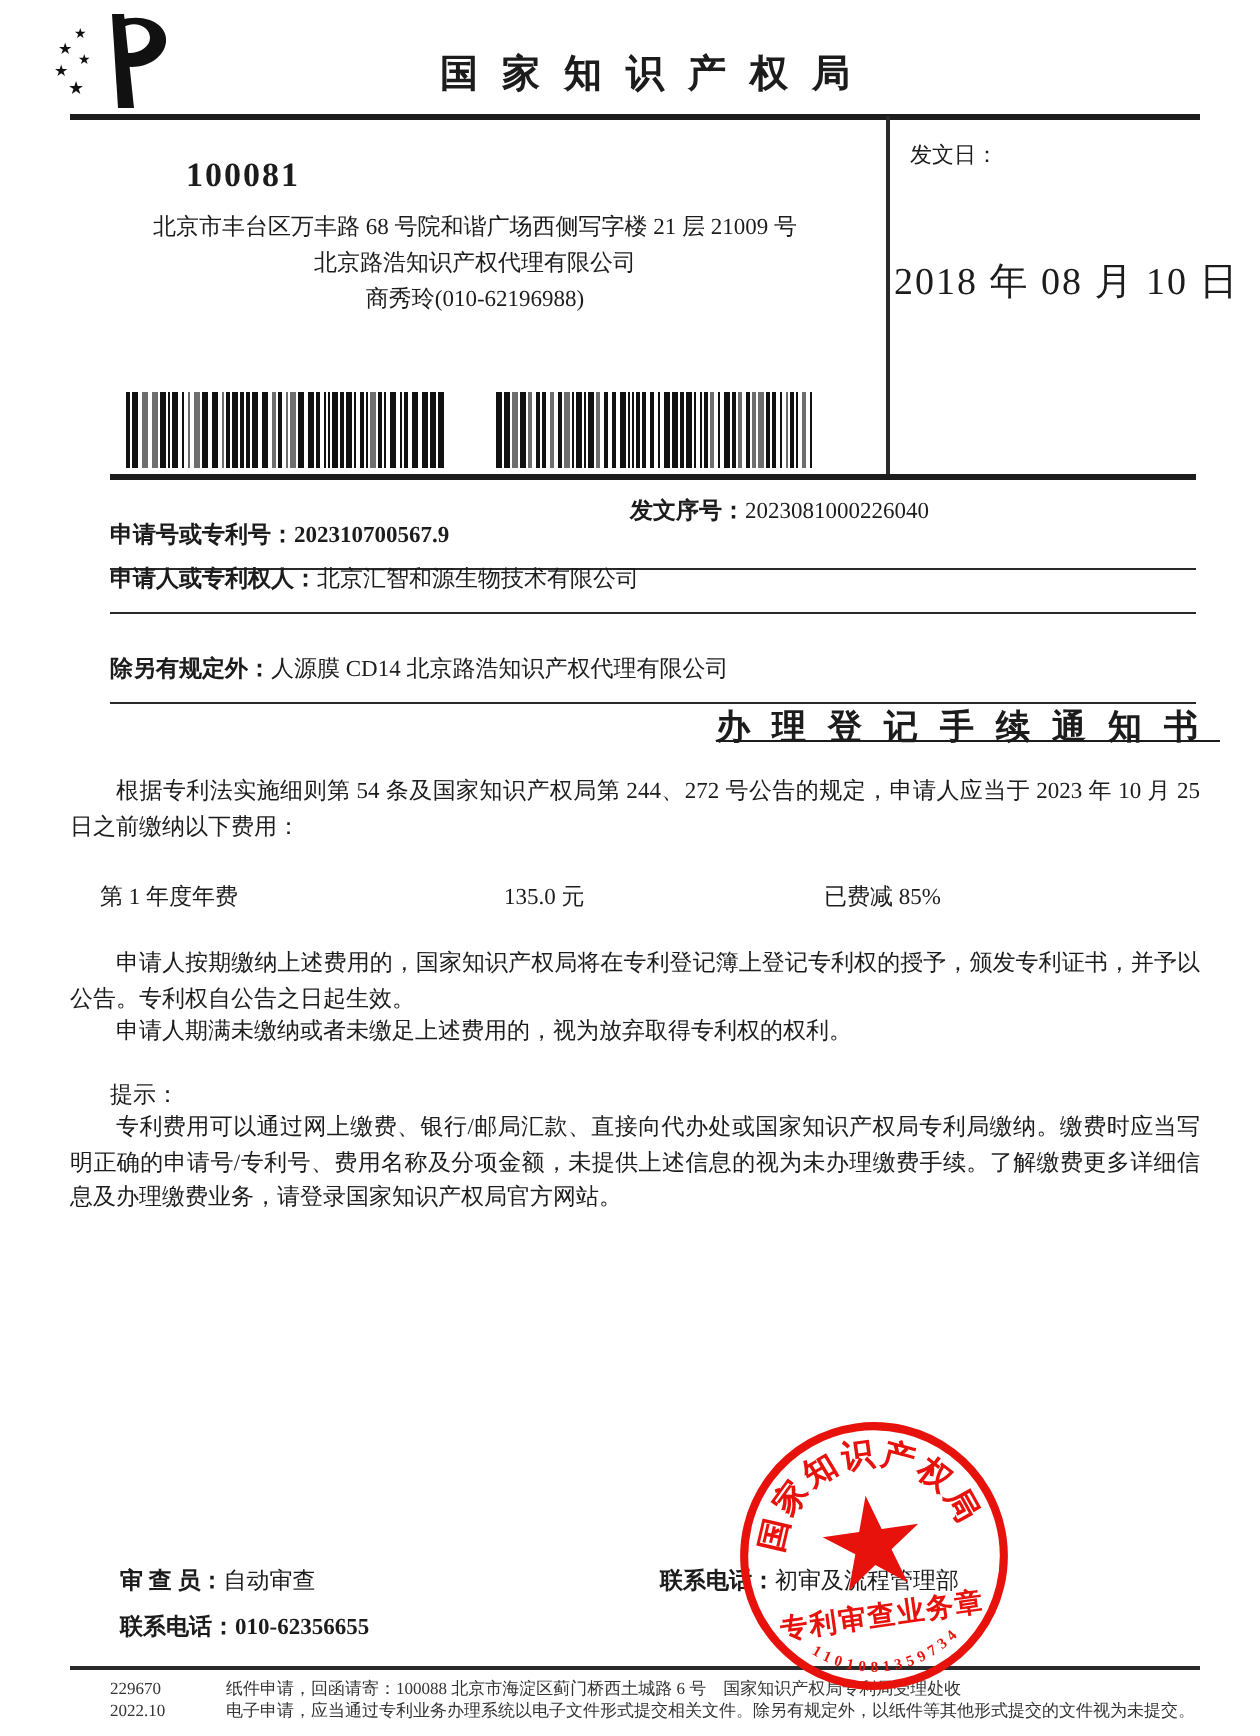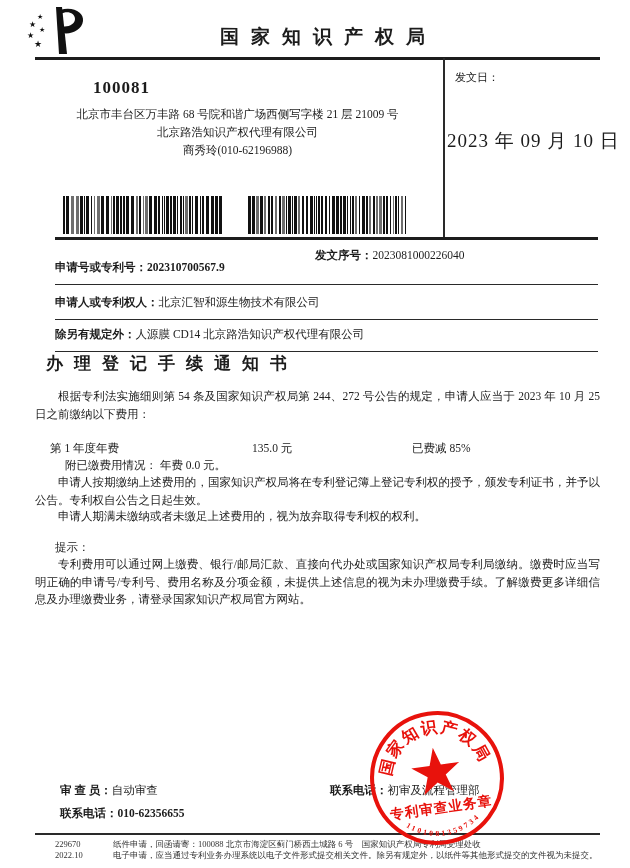--- a/index.html
+++ b/index.html
@@ -35,23 +35,24 @@
   .barcode span { display:block; height:100%; }
   #barcode-1 { left:63px;  width:164px; }
   #barcode-2 { left:248px; width:162px; }
 
   
   .field-row { left:55px; width:543px; border-bottom:1.5px solid #2a2a2a; padding:20px 0 9px 0; }
   .field-row .lbl { font-weight:bold; }
   .serial-group { position:absolute; left:260px; top:8px; white-space:nowrap; }
 
   .notice-title {
-    left:35px; right:20px; top:352px; text-align:left;
+    left:35px; right:20px; top:352px; text-align:right;
     font-size:17px; font-weight:bold; letter-spacing:11px; padding-left:11px;
     font-family:"Liberation Sans","DejaVu Sans",sans-serif;
+    text-decoration:underline;
   }
   .para { left:35px; width:565px; line-height:17.5px; text-indent:2em; text-align:justify; }
   .fee-name { left:50px; top:441px; }
   .fee-amount { left:252px; top:441px; }
   .fee-reduction { left:412px; top:441px; }
   .paid-note { left:65px; top:458px; }
   .tips-label { left:55px; top:540px; }
 
   
   .stamp { left:366px; top:707px; width:142px; height:142px; transform:rotate(-8deg); z-index:3; }
@@ -90,21 +91,21 @@
   <div class="abs vline" style="left:443px; top:58px; height:181px;"></div>
 
   <div class="abs postal">100081</div>
   <div class="abs addr-block">
     <div>北京市丰台区万丰路 68 号院和谐广场西侧写字楼 21 层 21009 号</div>
     <div>北京路浩知识产权代理有限公司</div>
     <div>商秀玲(010-62196988)</div>
   </div>
 
   <div class="abs date-label">发文日：</div>
-  <div class="abs date-value">2023 年 09 月 10 日</div>
+  <div class="abs date-value">2018 年 08 月 10 日</div>
 
   <div class="abs barcode" id="barcode-1">
       <span style="width:2px;margin-right:1px;background:#111"></span>
       <span style="width:3px;margin-right:2px;background:#111"></span>
       <span style="width:3px;margin-right:2px;background:#6e6e6e"></span>
       <span style="width:3px;margin-right:1px;background:#6e6e6e"></span>
       <span style="width:3px;margin-right:1px;background:#111"></span>
       <span style="width:1px;margin-right:1px;background:#111"></span>
       <span style="width:3px;margin-right:2px;background:#111"></span>
       <span style="width:1px;margin-right:2px;background:#111"></span>
@@ -195,34 +196,33 @@
       <span style="width:1px;margin-right:2px;background:#111"></span>
     </div>
   <div class="abs rule-thick" style="left:55px; right:32px; top:237px;"></div>
 
   <div class="abs field-row" style="top:239.5px;">
     <span class="lbl">申请号或专利号：</span><span class="bold">202310700567.9</span>
     <span class="serial-group">
       <span class="lbl">发文序号：</span><span>2023081000226040</span>
     </span>
   </div>
-  <div class="abs field-row" style="top:275px;font-family:Liberation Serif, serif;">
+  <div class="abs field-row" style="top:262px;font-family:Liberation Serif, serif;">
     <span class="lbl">申请人或专利权人：</span><span>北京汇智和源生物技术有限公司</span>
   </div>
   <div class="abs field-row" style="top:306.5px;">
     <span class="lbl">除另有规定外：</span><span>人源膜 CD14 北京路浩知识产权代理有限公司</span>
   </div>
 
   <div class="abs notice-title">办理登记手续通知书</div>
   <div class="abs para" style="top:388px;">根据专利法实施细则第 54 条及国家知识产权局第 244、272 号公告的规定，申请人应当于 2023 年 10 月 25 日之前缴纳以下费用：</div>
 
   <div class="abs fee-name">第 1 年度年费</div>
   <div class="abs fee-amount">135.0 元</div>
   <div class="abs fee-reduction">已费减 85%</div>
-  <div class="abs paid-note">附已缴费用情况： 年费 0.0 元。</div>
 
   <div class="abs para" style="top:508px;">申请人期满未缴纳或者未缴足上述费用的，视为放弃取得专利权的权利。</div>
   <div class="abs para" style="top:474px;">申请人按期缴纳上述费用的，国家知识产权局将在专利登记簿上登记专利权的授予，颁发专利证书，并予以公告。专利权自公告之日起生效。</div>
 
   <div class="abs tips-label">提示：</div>
   <div class="abs para" style="top:556px;">专利费用可以通过网上缴费、银行/邮局汇款、直接向代办处或国家知识产权局专利局缴纳。缴费时应当写明正确的申请号/专利号、费用名称及分项金额，未提供上述信息的视为未办理缴费手续。了解缴费更多详细信息及办理缴费业务，请登录国家知识产权局官方网站。</div>
 
   <div class="abs stamp">
     <svg viewBox="0 0 140 140">
       <defs>

